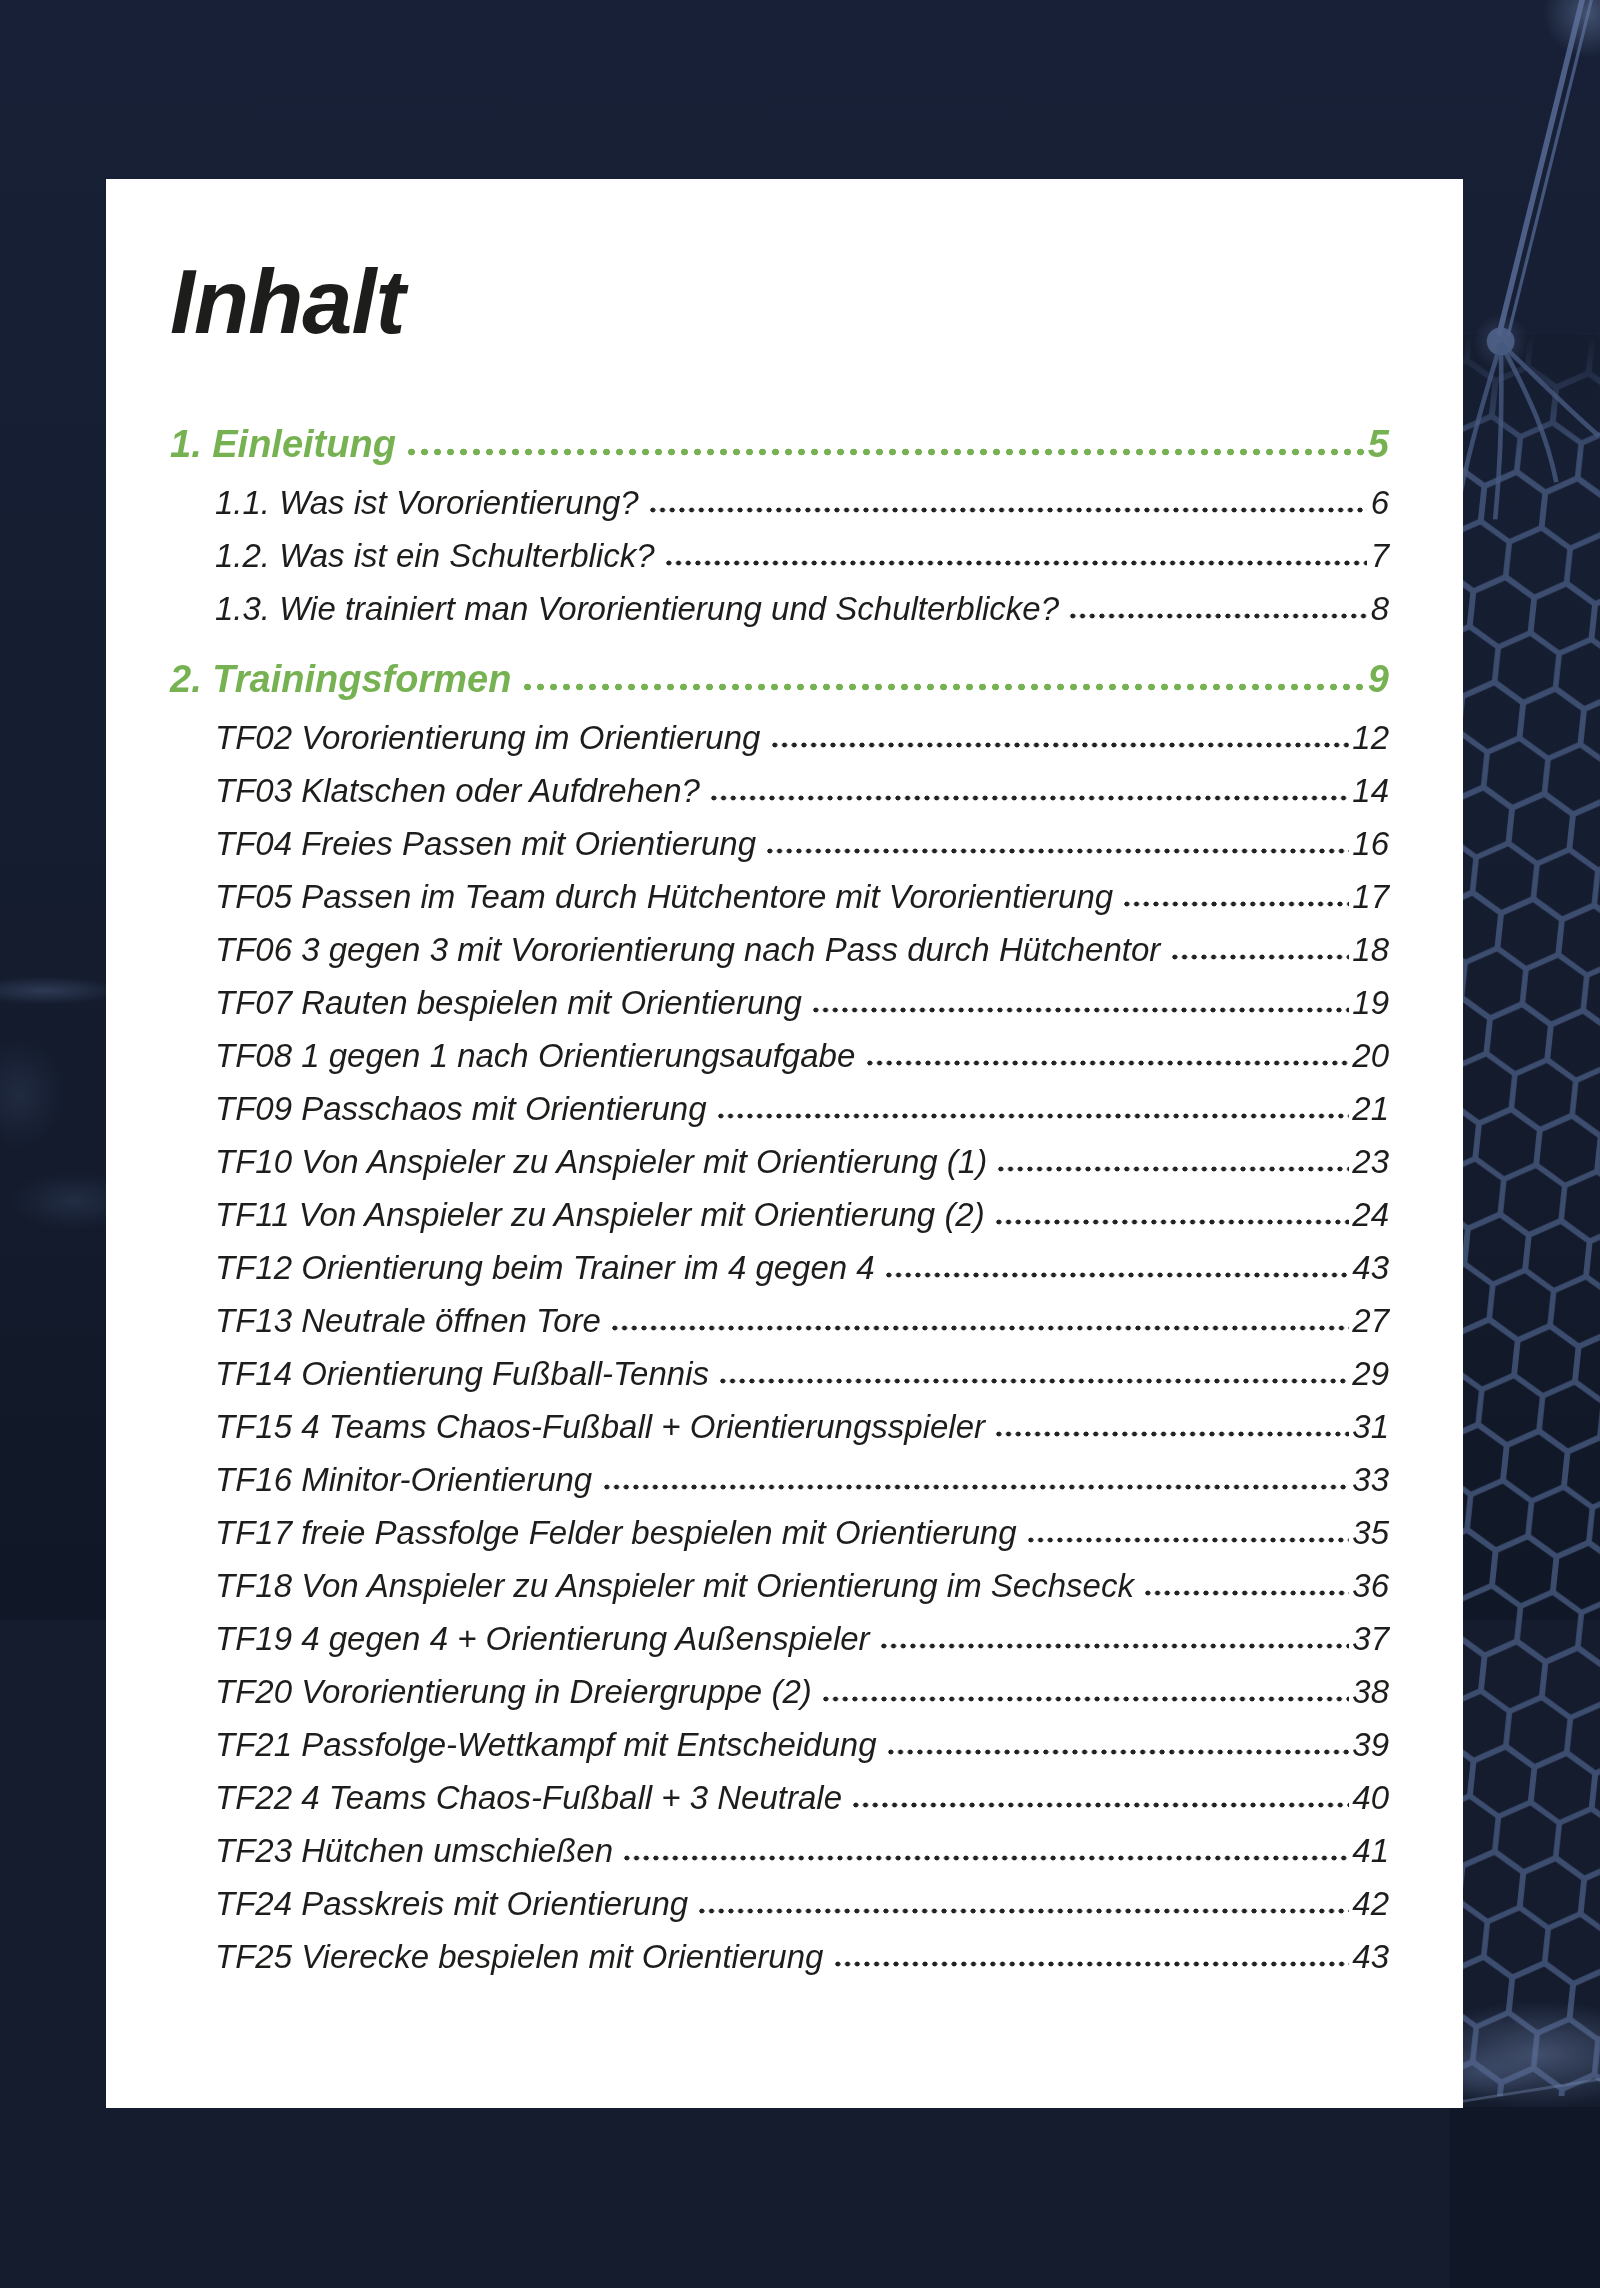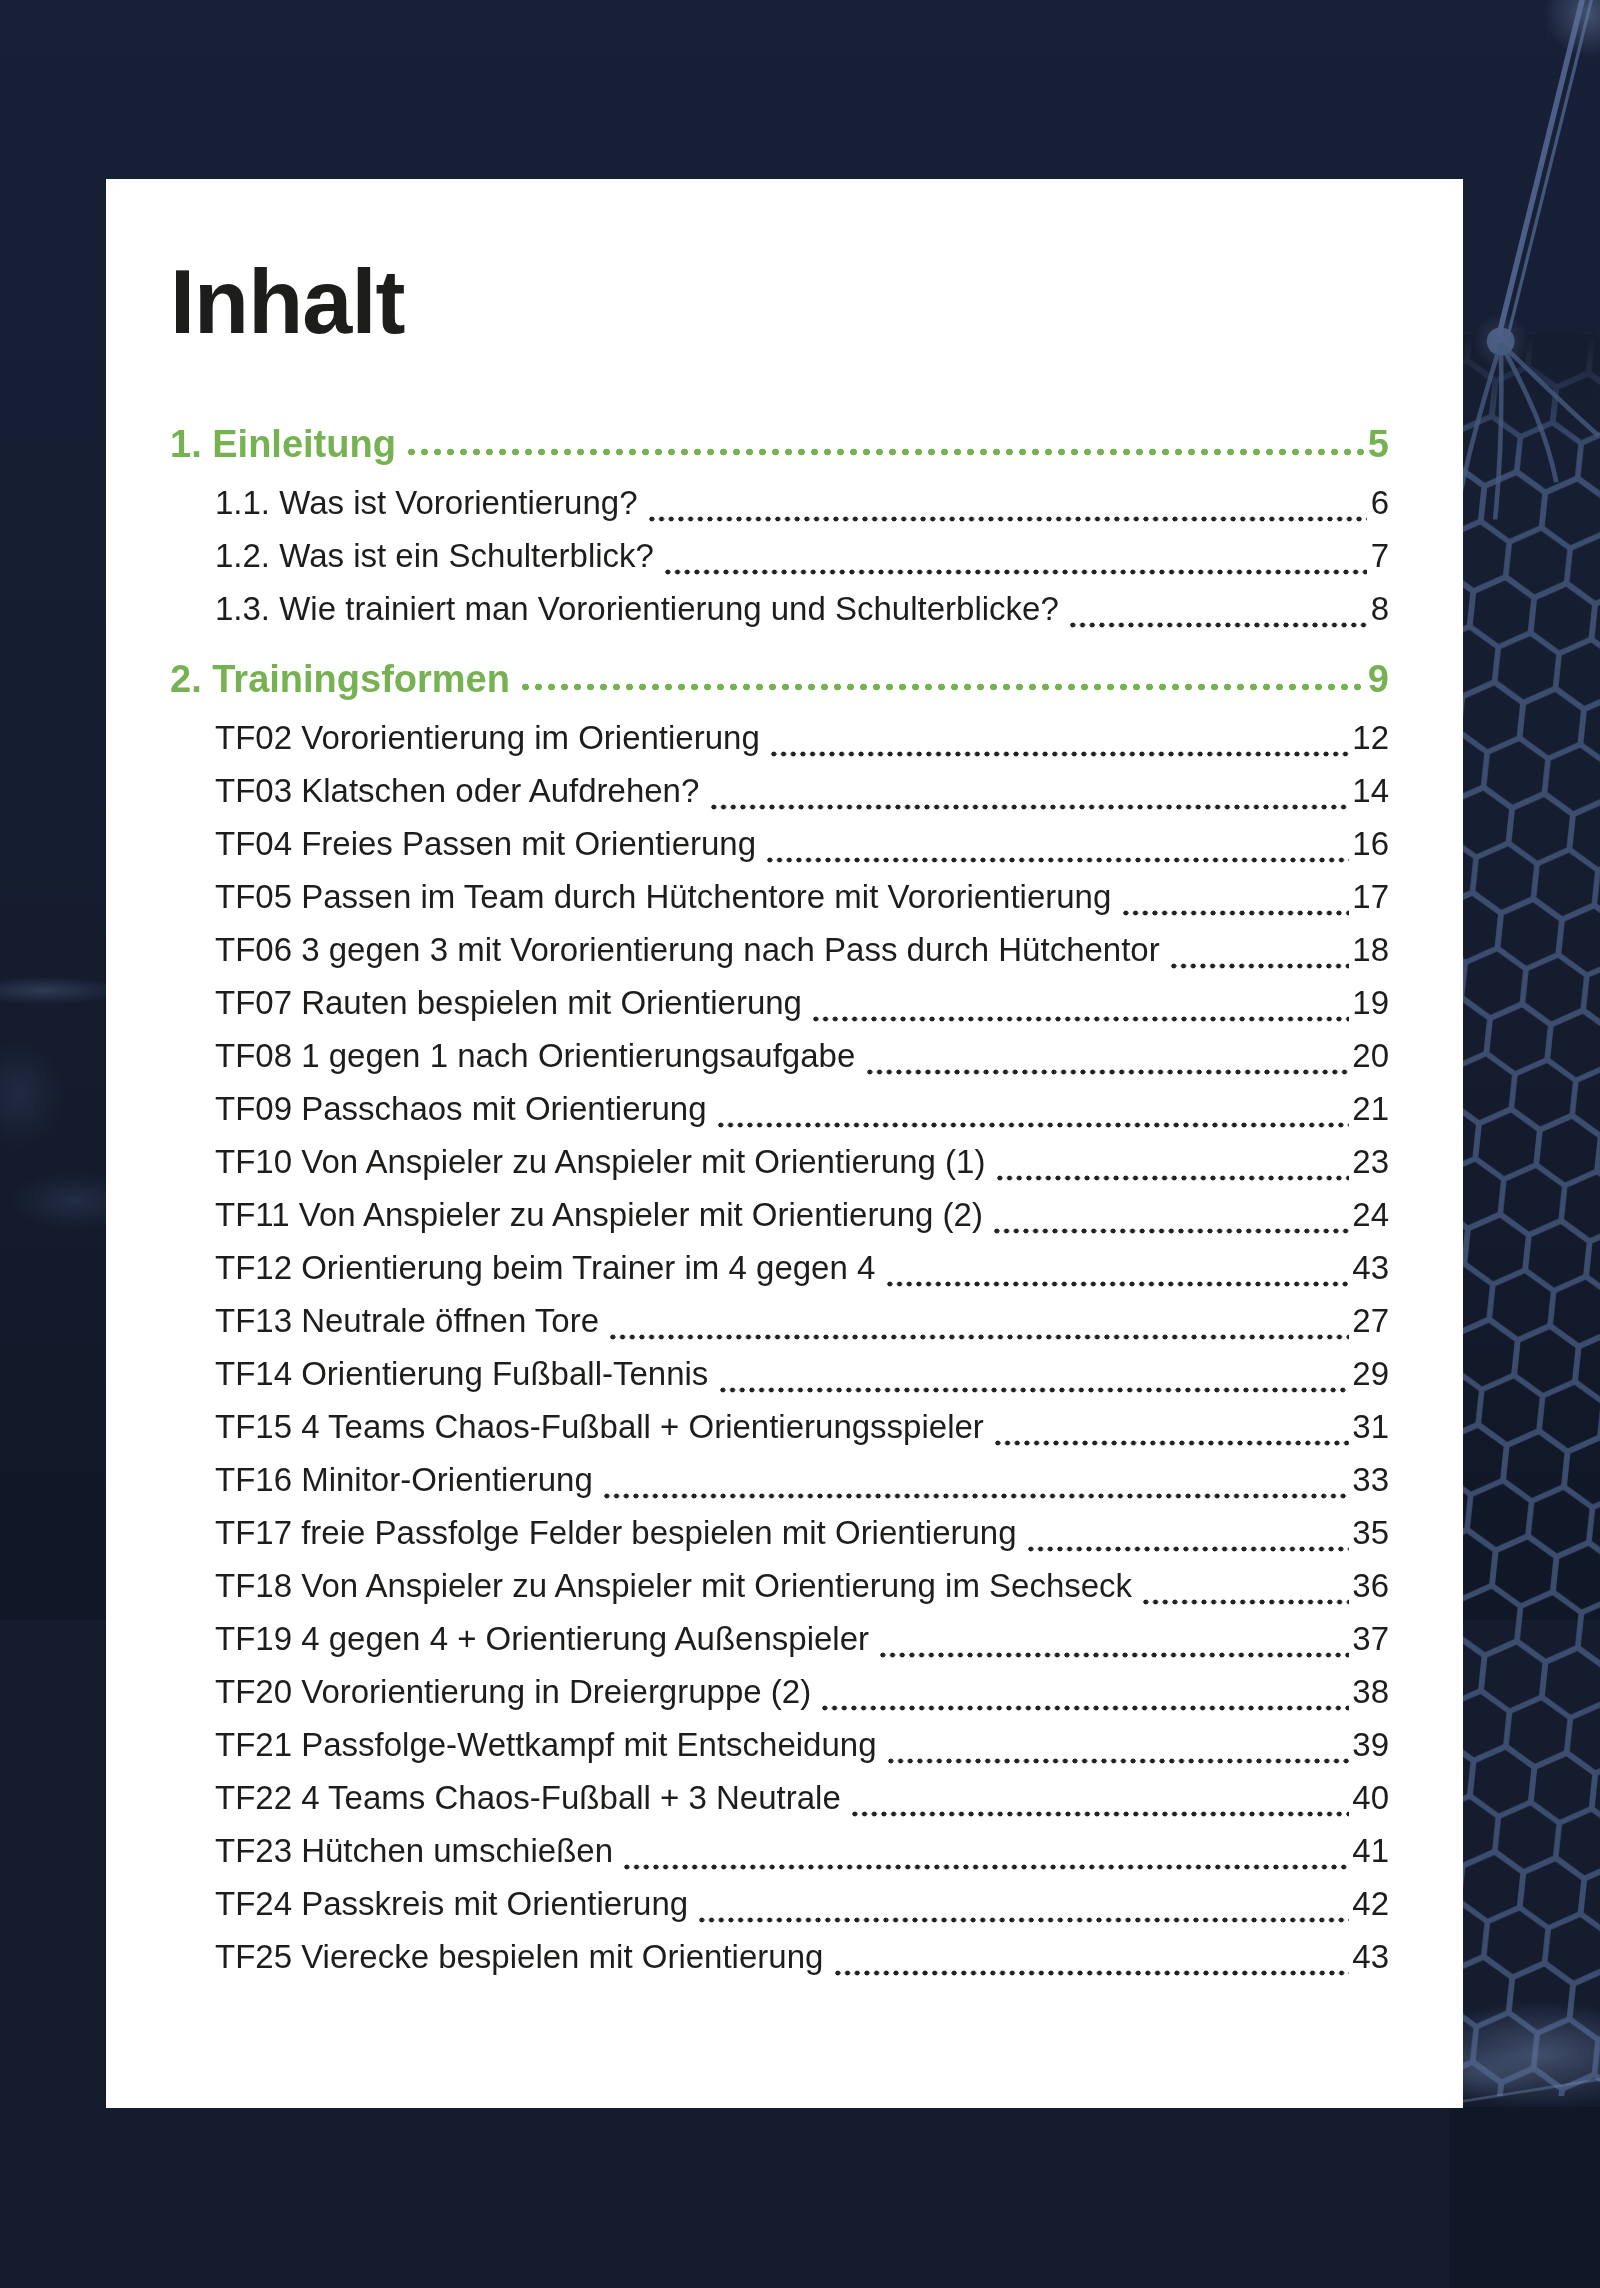--- a/index.html
+++ b/index.html
@@ -1,32 +1,32 @@
 <!DOCTYPE html>
 <html style="font-size:15px"><head>
 <meta charset="utf-8">
 <style>
   html,body{margin:0;padding:0;background:#141c2e;}
   body{width:1600px;height:2288px;overflow:hidden;
        font-family:"Liberation Sans","DejaVu Sans",sans-serif;}
   .stage{position:relative;width:1600px;height:1620px;
          background:linear-gradient(180deg,#18213500 0%,#141c2e00 55%),
-                    linear-gradient(180deg,#172036 0%,#151d30 50%,#101827 100%);}
+                    linear-gradient(180deg,#172036 0%,#151d30 50%,#101827 100%);font-style:italic;}
   .bg-net{position:absolute;left:0;top:0;}
   .card{position:absolute;left:106px;top:179px;width:1357px;height:1929px;
         background:#ffffff;box-sizing:border-box;
         padding:78px 74px 0 64px;}
   .title{margin:0 0 72px 0;font-size:90px;line-height:1;font-weight:bold;
          color:#1d1d1b;letter-spacing:-0.9px;}
   .toc{display:block;}
   .toc-row{display:flex;align-items:baseline;}
   .section-row{font-size:38px;line-height:50px;font-weight:bold;color:#76b252;
                margin-bottom:13px;cursor:pointer;margin-top:7px;}
   .entry-row{font-size:33px;line-height:41px;color:#1d1d1b;margin-bottom:12px;
-             padding-left:45px;cursor:pointer;align-items:flex-end;}
+             padding-left:45px;cursor:pointer;}
   .toc-section + .toc-section{margin-top:25px;}
   .s-label,.e-label{white-space:nowrap;}
   .s-page,.e-page{white-space:nowrap;}
   .leader{flex:1 1 auto;min-width:37px;margin:0 3.7px 0 9.3px;
           background-repeat:repeat-x;background-position:0 100%;}
   .leader-dark{height:8.3px;
     background-image:radial-gradient(circle,#21211f 2.3px,rgba(0,0,0,0) 2.8px);
     background-size:9.7px 8.3px;}
   .leader-green{height:10.2px;
     background-image:radial-gradient(circle,#76b252 3.2px,rgba(0,0,0,0) 3.7px);

